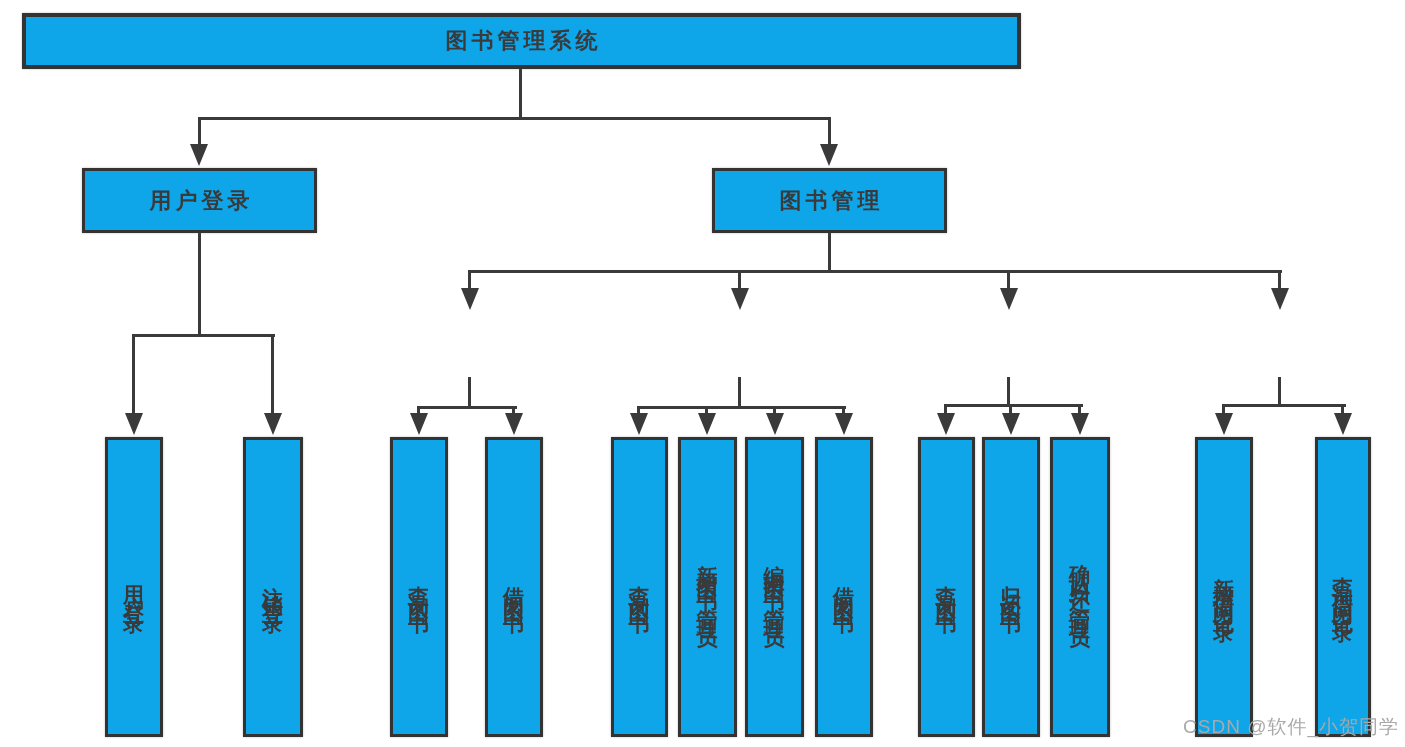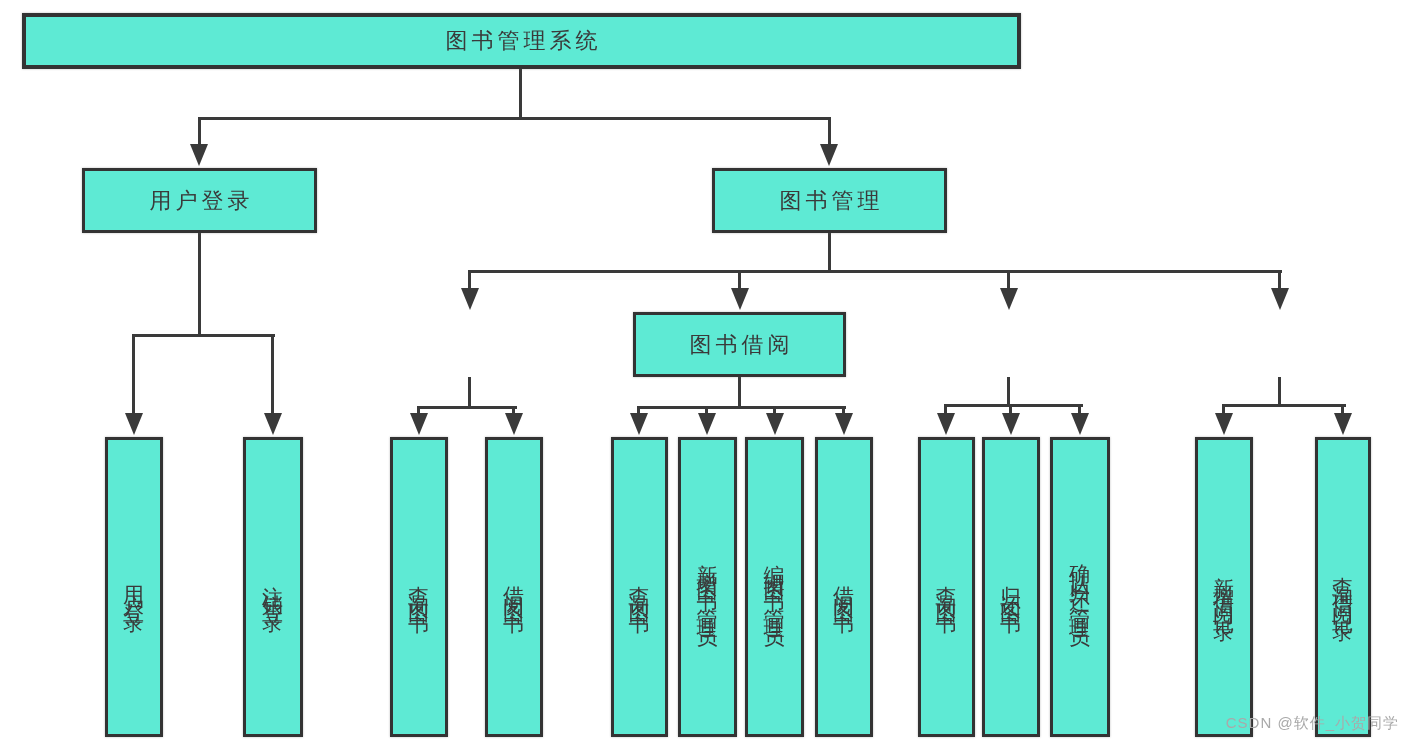--- a/index.html
+++ b/index.html
@@ -3,58 +3,58 @@
 <meta charset="utf-8">
 <style>
   html,body{margin:0;padding:0;background:#fff;}
   .canvas{
     position:relative;width:1405px;height:747px;
     background:var(--background,#ffffff);
     font-family:"Liberation Sans",sans-serif;
     overflow:hidden;
   }
   .node{
-    position:absolute;box-sizing:border-box;background:#5eead4;
+    position:absolute;box-sizing:border-box;background:#0ea5e9;
     border:3px solid var(--border,#333333);
     display:flex;align-items:center;justify-content:center;
     font-size:22px;letter-spacing:4px;text-indent:4px;
     color:var(--text,#3a3a3a);
     box-shadow:0 0 2px rgba(110,110,110,.45);
     z-index:2;
+    font-weight:bold;
   }
   .root{border-width:4px;}
   .leaf{
     writing-mode:vertical-rl;text-orientation:mixed;
     font-size:21px;letter-spacing:9px;text-indent:0;
     line-height:1.1;
   }
   .vl{position:absolute;width:3px;background:var(--line,#3a3a3a);z-index:1;}
   .hl{position:absolute;height:3px;background:var(--line,#3a3a3a);z-index:1;}
   .ar{
     position:absolute;width:0;height:0;z-index:1;
     border-left:9px solid transparent;border-right:9px solid transparent;
     border-top:22px solid var(--line,#3a3a3a);
   }
   .watermark{
     position:absolute;top:714px;right:6px;z-index:5;
-    font-size:15px;letter-spacing:1px;
+    font-size:19px;letter-spacing:1px;
     color:var(--watermark,#a9a9a9);
   }
 </style>
 </head>
 <body>
 
 <div class="canvas">
 
   <div class="node root" style="left:22px;top:13px;width:999px;height:56px">图书管理系统</div>
 
   <div class="node" style="left:82px;top:168px;width:235px;height:65px">用户登录</div>
   <div class="node" style="left:712px;top:168px;width:235px;height:65px">图书管理</div>
 
-  <div class="node" style="left:633px;top:312px;width:213px;height:65px">图书借阅</div>
 
   <div class="node leaf" style="left:105px;top:437px;width:58px;height:300px">用户登录</div>
   <div class="node leaf" style="left:243px;top:437px;width:60px;height:300px">注销登录</div>
 
   <div class="node leaf" style="left:390px;top:437px;width:58px;height:300px">查询图书</div>
   <div class="node leaf" style="left:485px;top:437px;width:58px;height:300px">借阅图书</div>
 
   <div class="node leaf" style="left:611px;top:437px;width:57px;height:300px">查询图书</div>
   <div class="node leaf" style="left:678px;top:437px;width:59px;height:300px">新增图书（管理员）</div>
   <div class="node leaf" style="left:745px;top:437px;width:59px;height:300px">编辑图书（管理员）</div>

